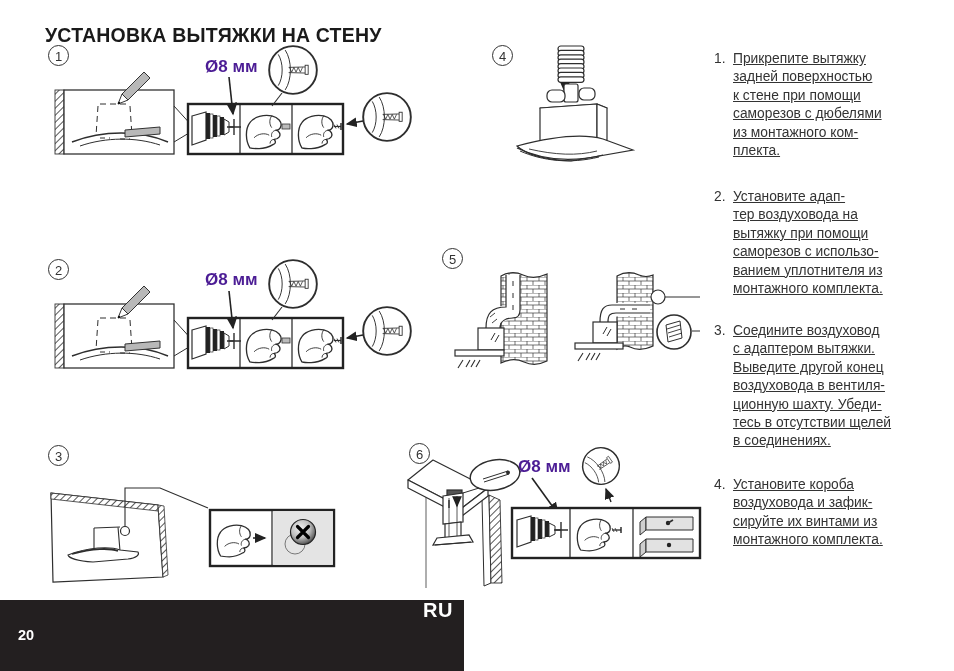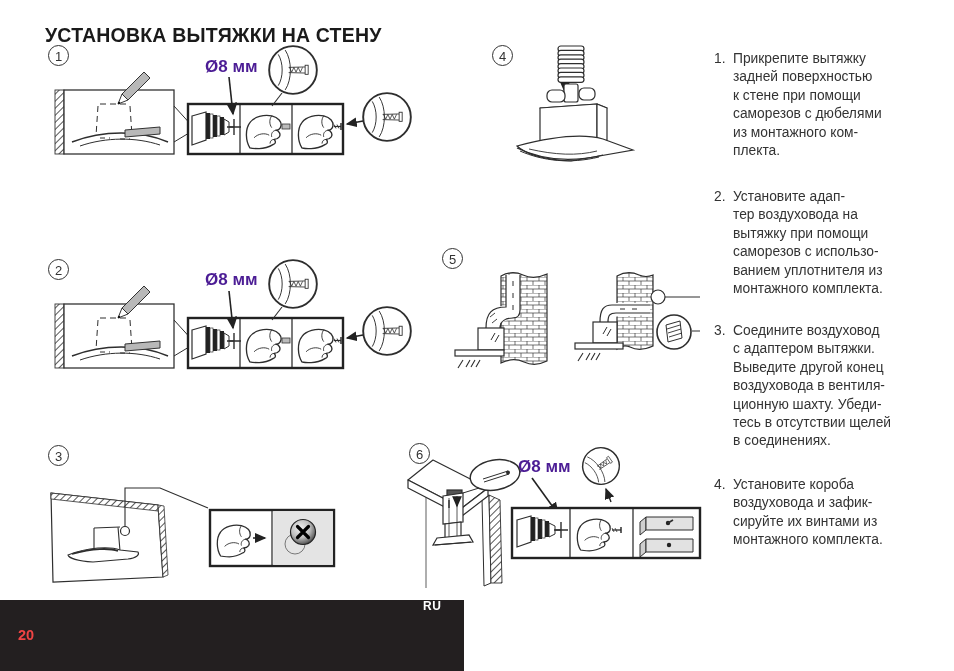--- a/index.html
+++ b/index.html
@@ -18,24 +18,24 @@
   }
   .dlabel{
     position:absolute;font-size:17px;font-weight:600;color:#4c1d95;white-space:nowrap;
   }
   .art{position:absolute;}
   .instr{
     position:absolute;left:714px;width:202px;display:flex;
     font-size:13.8px;line-height:18.4px;color:#333;
   }
   .instr .n{width:19px;flex:none;}
-  .instr .t{white-space:pre-line;flex:1;}
+  .instr .t{white-space:pre-line;flex:1;text-decoration:underline;}
   .ftr{position:absolute;left:0;top:600px;width:464px;height:71px;background:#231f20;}
-  .pgnum{position:absolute;left:18px;top:27px;color:#ef4444;font-weight:bold;font-size:14.5px;}
-  .lang{position:absolute;left:423px;top:599px;color:#fff;font-weight:bold;font-size:12px;letter-spacing:.5px;}
+  .pgnum{position:absolute;left:18px;top:27px;color:#ffffff;font-weight:bold;font-size:14.5px;}
+  .lang{position:absolute;left:423px;top:599px;color:#fff;font-weight:bold;font-size:20px;letter-spacing:.5px;}
   .defs{position:absolute;width:0;height:0;overflow:hidden;}
 </style>
 </head>
 <body>
 
 <svg class="defs" aria-hidden="true">
   <defs>
     <pattern id="hatchp" width="5" height="5" patternUnits="userSpaceOnUse" patternTransform="rotate(45)">
       <rect width="5" height="5" fill="#fff"></rect>
       <line x1="0" y1="0" x2="0" y2="5" stroke="#3a3a3a" stroke-width="1.7"></line>

